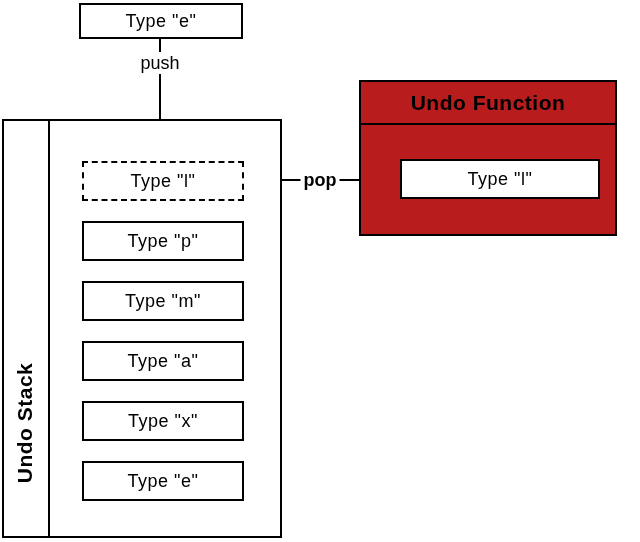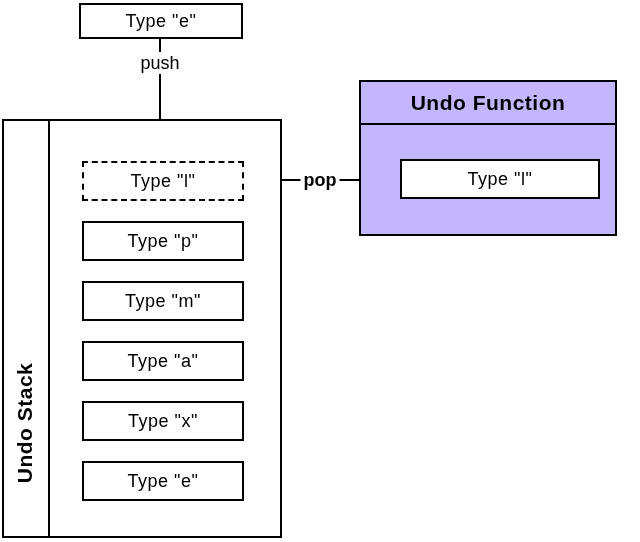--- a/index.html
+++ b/index.html
@@ -80,21 +80,21 @@
   .si-3 { top: 220px; }
   .si-4 { top: 280px; }
   .si-5 { top: 340px; }
 
   
   .function-container {
     position: absolute;
     box-sizing: border-box;
     left: 359px; top: 80px; width: 258px; height: 156px;
     border: 2px solid #000000;
-    background: #c4b5fd;
+    background: #b91c1c;
   }
   .function-header {
     position: absolute;
     left: 0; top: 0; right: 0; height: 41px;
     border-bottom: 2px solid #000000;
     display: flex;
     align-items: center;
     justify-content: center;
     font-weight: bold;
     font-size: 21px;

